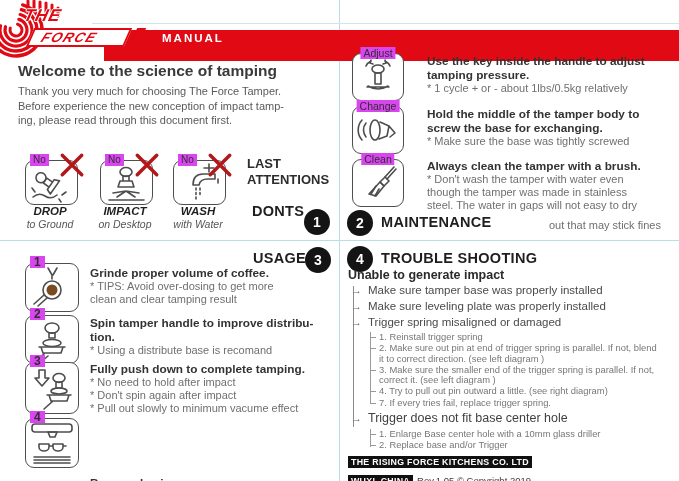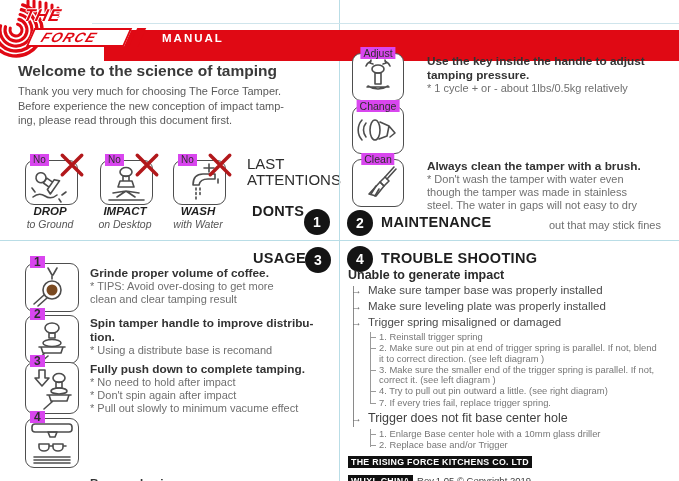--- a/index.html
+++ b/index.html
@@ -34,21 +34,21 @@
   .chip-left{left:4px;}
   .chip-center{left:50%;transform:translateX(-50%);font-size:10.5px;}
   .chip-num{left:4px;top:-8px;font-size:12px;font-weight:600;padding:0 4px;}
   .redx{position:absolute;top:-9px;right:-8px;width:26px;height:26px;}
   .ibox svg.draw{position:absolute;left:0;top:0;width:100%;height:100%;}
   
   .dont-box{top:160px;width:51px;height:43px;}
   .dont-label{top:205px;width:70px;text-align:center;}
   .dont-title{font-size:11.5px;font-weight:bold;font-style:italic;color:#1f1f1f;line-height:13px;}
   .dont-sub{font-size:10.5px;font-style:italic;color:#555;line-height:12px;}
-  .last-attn{left:247px;top:156px;font-size:15px;font-weight:400;color:#2d2d2d;line-height:16px;}
+  .last-attn{left:247px;top:156px;font-size:13px;font-weight:700;color:#2d2d2d;line-height:16px;}
   .sec-head{font-size:14.5px;font-weight:700;color:#1e1e1e;letter-spacing:0.3px;}
   .badge{width:26px;height:26px;border-radius:50%;background:#141414;color:#fff;font-size:14px;
         font-weight:bold;display:flex;align-items:center;justify-content:center;z-index:2;}
   
   .mbox{left:352px;width:50px;height:46px;}
   .ubox{left:25px;width:52px;}
   .tblock{width:252px;z-index:2;}
   .tmain{font-size:11.8px;font-weight:600;color:#333;line-height:14px;}
   .tnote{font-size:11px;color:#6f6f6f;line-height:13px;}
   
@@ -189,20 +189,25 @@
       <path class="ln" d="M32 17l4 4-5 5-4-4z"></path>
       <path class="ln" d="M27 22l4 4-8 10-7-2z"></path>
       <path class="ln" d="M23 26l-5 8M26 29l-4 7"></path>
     </svg>
   </div>
 
   <div class="abs tblock" style="left:427px;top:54px;">
     <div class="tmain">Use the key inside the handle to adjust</div>
     <div class="tmain">tamping pressure.</div>
     <div class="tnote">* 1 cycle + or - about 1lbs/0.5kg relatively</div>
+  </div>
+  <div class="abs tblock" style="left:427px;top:107px;">
+    <div class="tmain">Hold the middle of the tamper body to</div>
+    <div class="tmain">screw the base for exchanging.</div>
+    <div class="tnote">* Make sure the base was tightly screwed</div>
   </div>
   <div class="abs tblock" style="left:427px;top:159px;">
     <div class="tmain">Always clean the tamper with a brush.</div>
     <div class="tnote">* Don't wash the tamper with water even</div>
     <div class="tnote">though the tamper was made in stainless</div>
     <div class="tnote">steel. The water in gaps will not easy to dry</div>
   </div>
   <div class="abs tnote" style="left:549px;top:219px;">out that may stick fines</div>
 
   <div class="abs badge" style="left:347px;top:210px;">2</div>

